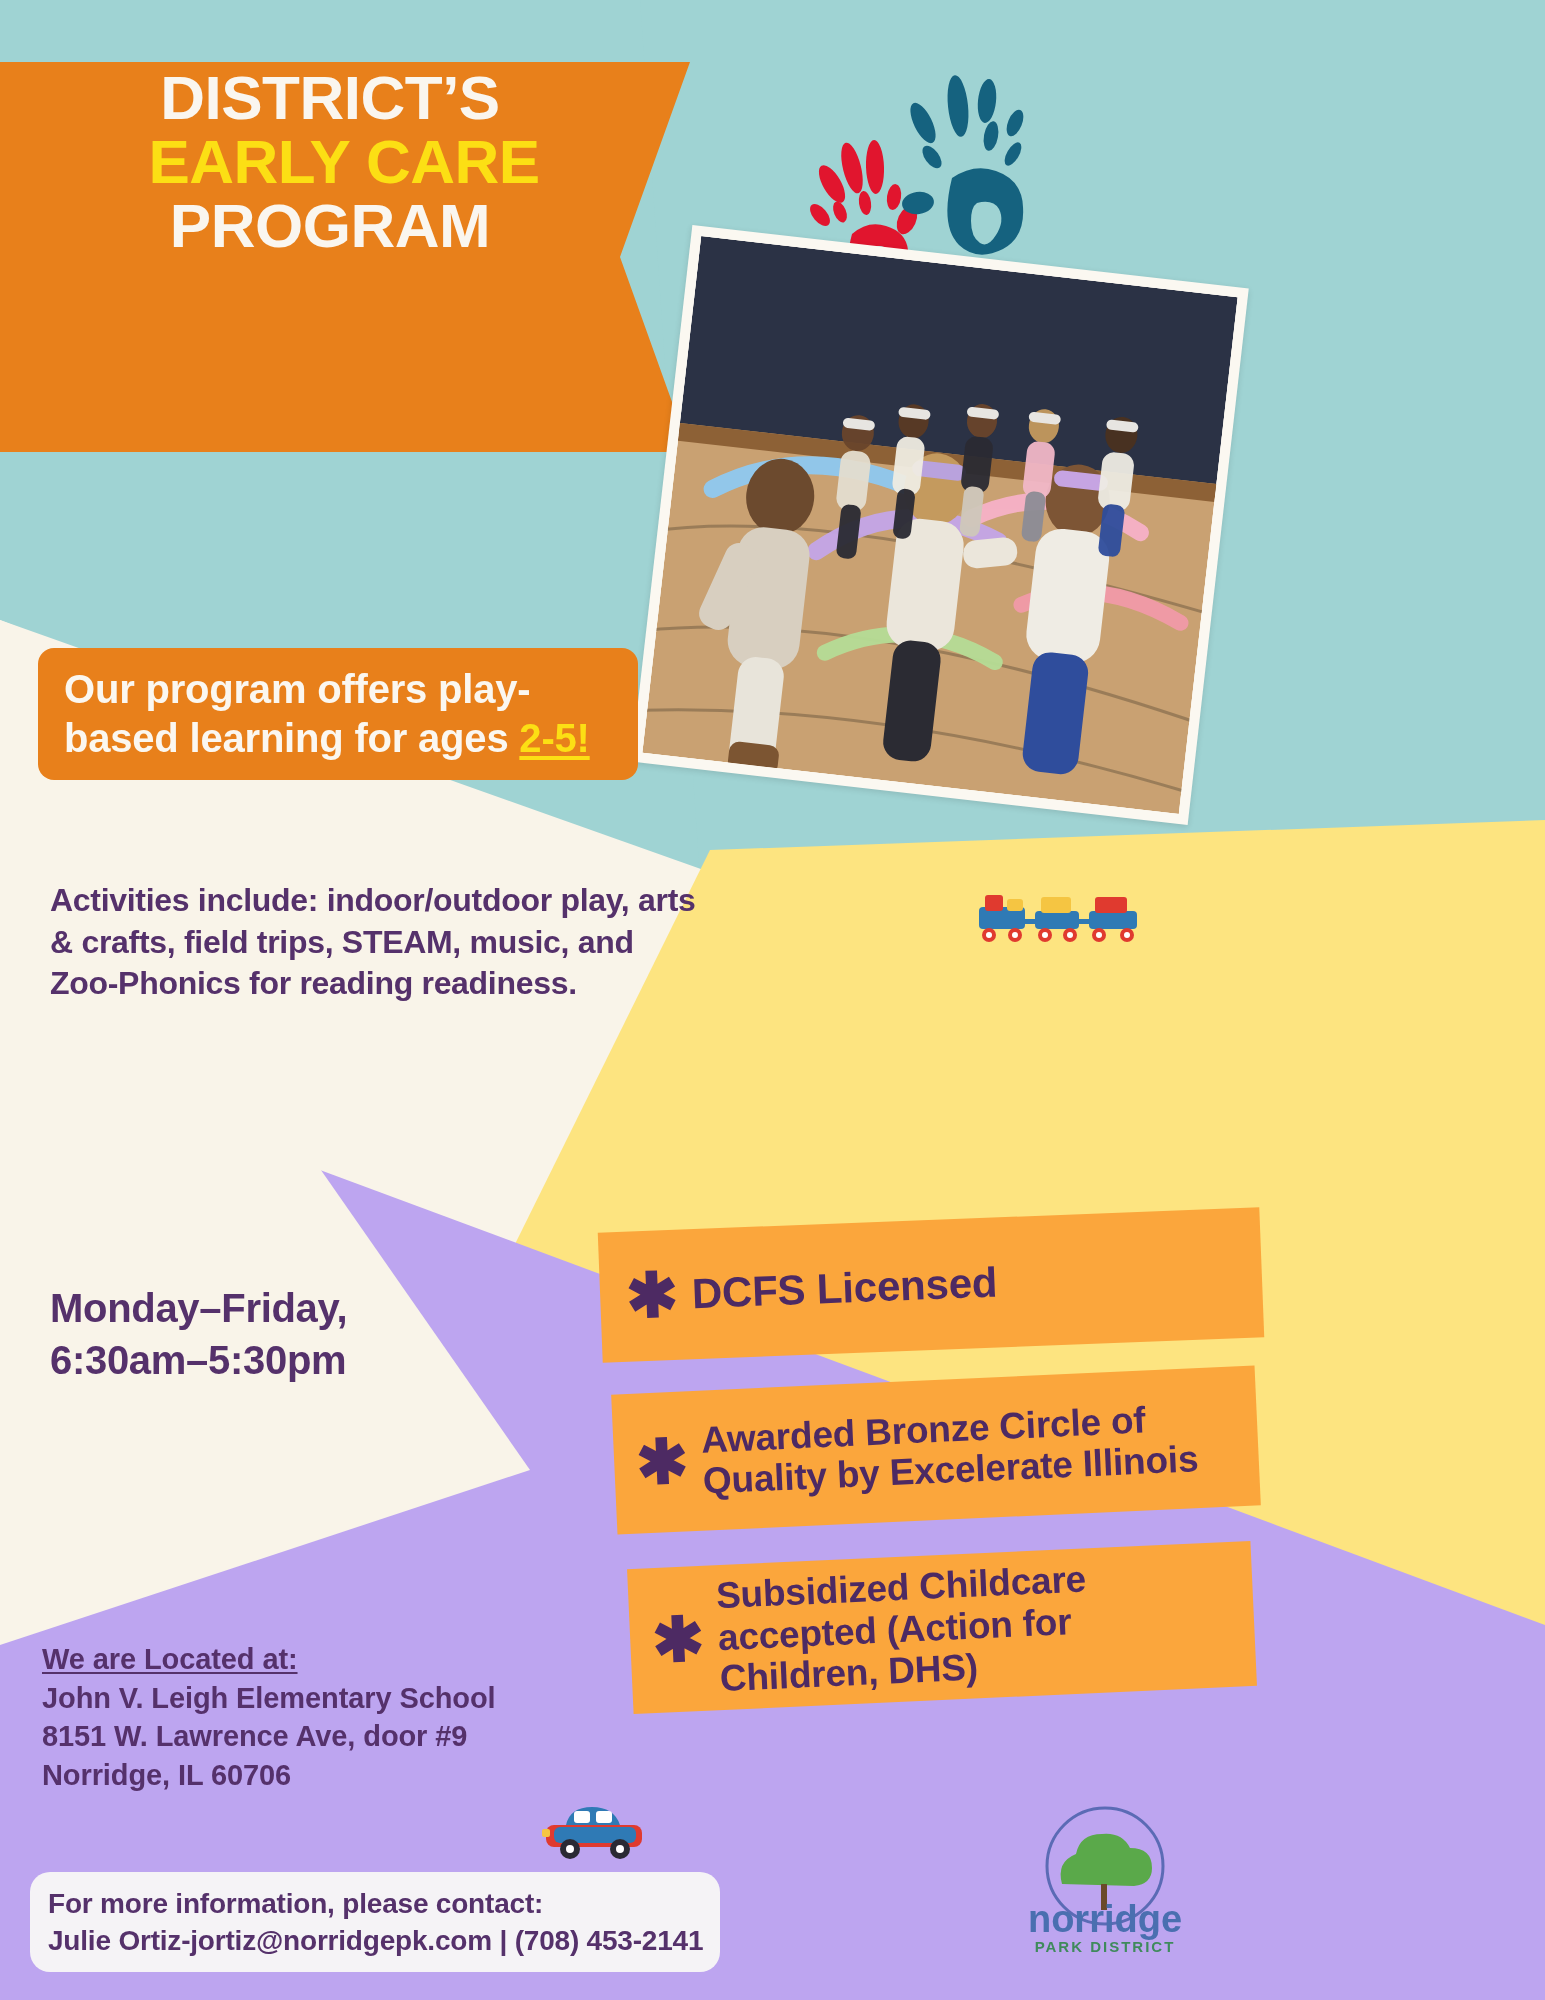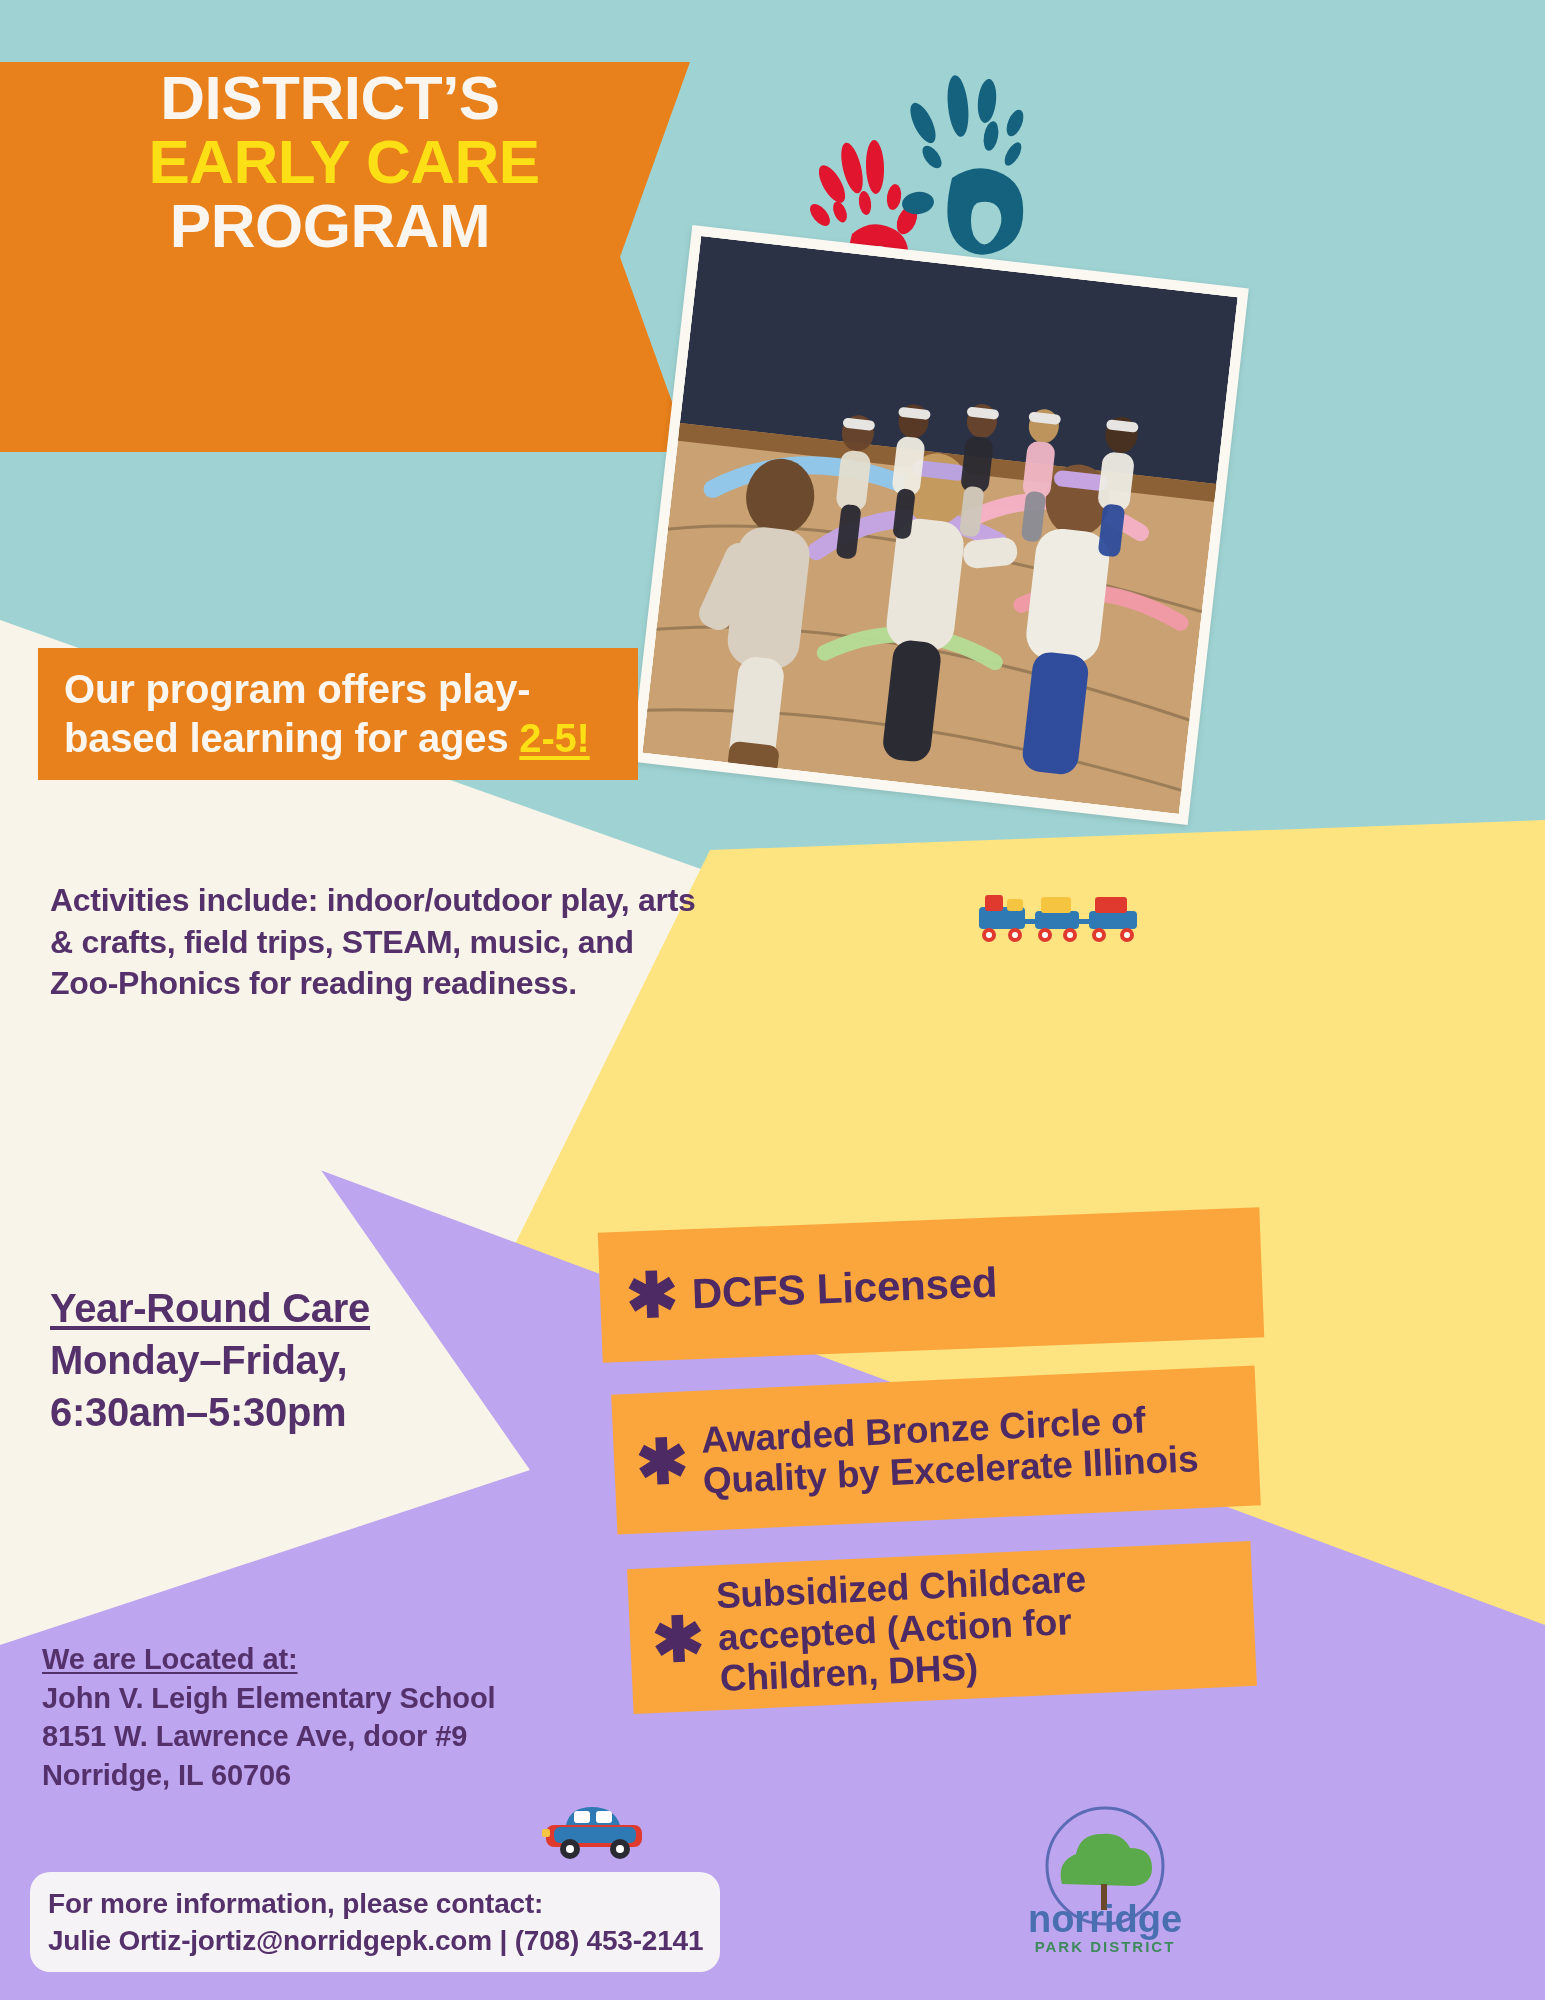--- a/index.html
+++ b/index.html
@@ -64,21 +64,21 @@
   }
   .photo-frame{
     position:absolute;inset:0;background:#fbf8f1;
     box-shadow:0 2px 6px rgba(0,0,0,.12);
   }
   .photo-inner{position:absolute;left:10px;top:10px;right:10px;bottom:10px;overflow:hidden;}
 
   
   .callout{
     position:absolute;left:38px;top:648px;width:600px;height:132px;background:#e8801b;
-    border-radius:0;z-index:14;
+    border-radius:16px;z-index:14;
     display:flex;align-items:center;
   }
   .callout-text{
     color:#fbf7f0;font-weight:800;font-size:40px;line-height:1.22;
     padding:0 26px;letter-spacing:-0.2px;
   }
   .callout-text .age{color:#fcdf14;text-decoration:underline;text-underline-offset:4px;}
 
   
   .activities{
@@ -249,21 +249,20 @@
 
   <div class="callout">
     <div class="callout-text">
       <span>Our program offers play-based learning for ages </span><span class="age">2-5!</span>
     </div>
   </div>
 
   <div class="activities">Activities include: indoor/outdoor play, arts &amp; crafts, field trips, STEAM, music, and Zoo-Phonics for reading readiness.</div>
 
   <div class="yearround">
-    <span class="ttl">Year-Round Care</span>
     <span>Monday–Friday,</span><br>
     <span>6:30am–5:30pm</span>
   </div>
 
   <svg class="train" viewBox="0 0 210 60">
     <g>
       <rect x="4" y="22" width="46" height="22" rx="4" fill="#2f7ab5"></rect>
       <rect x="10" y="10" width="18" height="16" rx="3" fill="#e03a2f"></rect>
       <rect x="32" y="14" width="16" height="12" rx="3" fill="#f5c542"></rect>
       <circle cx="14" cy="50" r="7" fill="#e03a2f"></circle>

